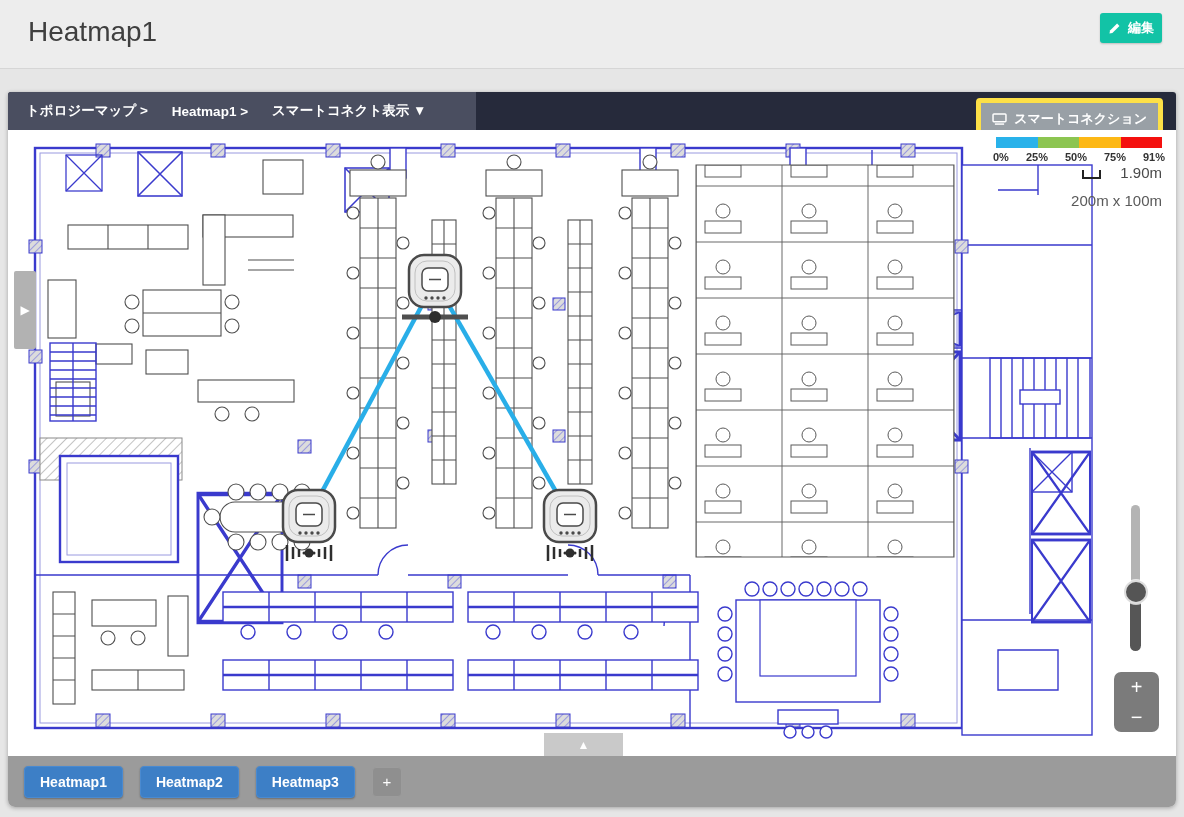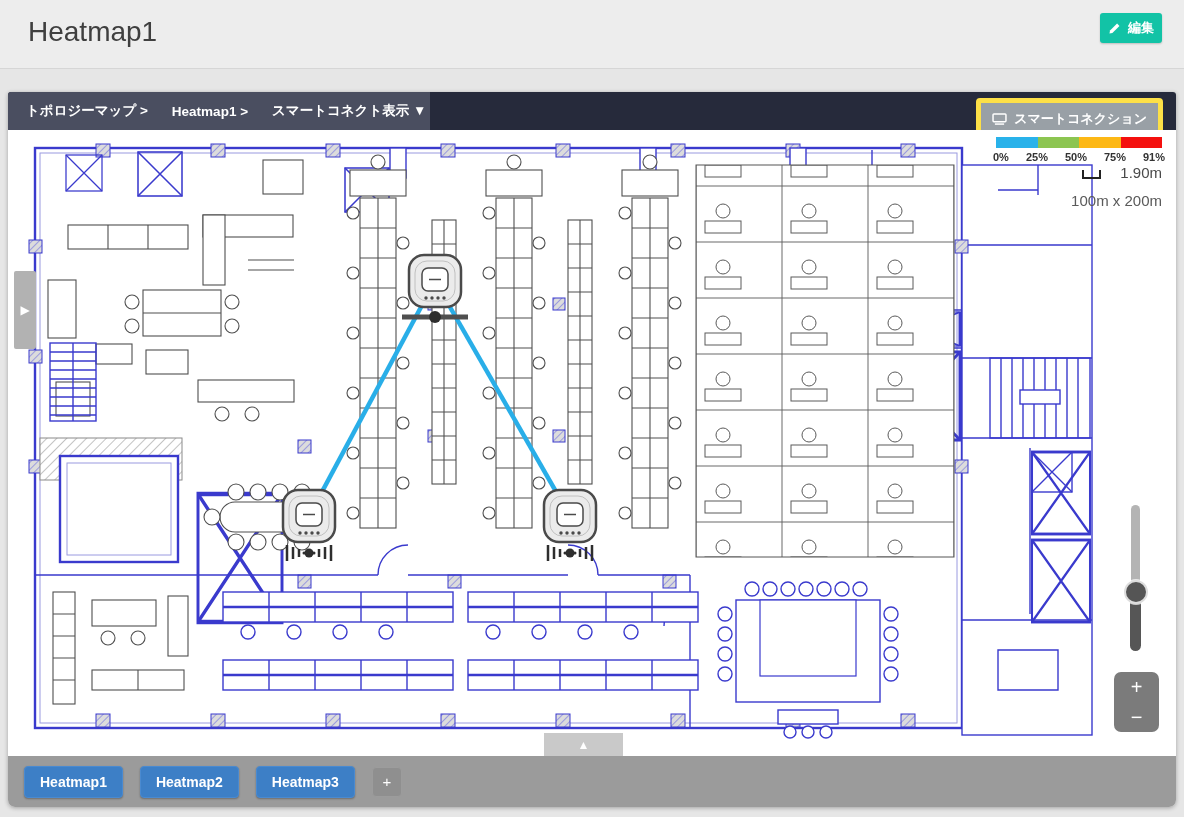--- a/index.html
+++ b/index.html
@@ -5,21 +5,21 @@
   html,body{margin:0;padding:0;}
   body{width:1184px;height:817px;background:#e6e6e6;font-family:"Liberation Sans",sans-serif;overflow:hidden;position:relative;}
   
   .hdr{position:absolute;left:0;top:0;width:1184px;height:68px;background:#ededed;border-bottom:1px solid #d6d6d6;}
   .hdr h1{margin:0;position:absolute;left:28px;top:16px;font-size:28px;font-weight:400;color:#3f3f3f;}
   .edit-btn{position:absolute;right:22px;top:13px;background:#12c3a6;border:none;border-radius:3px;color:#fff;
     font-family:"Liberation Sans",sans-serif;font-size:13px;font-weight:bold;padding:6px 8px;display:flex;align-items:center;gap:7px;cursor:pointer;box-shadow:0 1px 2px rgba(0,0,0,.2);}
   
   .panel{position:absolute;left:8px;top:92px;width:1168px;background:#fff;box-shadow:0 1px 4px rgba(0,0,0,.3);border-radius:3px 3px 7px 7px;}
   .toolbar{height:38px;background:#262a3b;border-radius:3px 3px 0 0;position:relative;display:flex;align-items:center;}
-  .crumb-seg{width:422px;height:38px;background:#4a4e60;display:flex;align-items:center;gap:24px;padding-left:18px;box-sizing:border-box;border-radius:3px 0 0 0;}
+  .crumb-seg{width:468px;height:38px;background:#4a4e60;display:flex;align-items:center;gap:24px;padding-left:18px;box-sizing:border-box;border-radius:3px 0 0 0;}
   .crumb-seg span{color:#fff;font-size:13.5px;font-weight:bold;white-space:nowrap;cursor:pointer;}
   .sc-btn{position:absolute;right:13px;top:6px;height:26px;background:#99a0a6;border:5px solid #fde047;border-radius:4px;color:#fff;
     font-family:"Liberation Sans",sans-serif;font-size:13px;font-weight:bold;display:flex;align-items:center;gap:7px;padding:16px 11px;cursor:pointer;}
   
   .map{position:relative;width:1168px;height:626px;background:#fff;overflow:hidden;}
   .map svg.plan{position:absolute;left:0;top:0;}
   .map svg.ovl{position:absolute;left:0;top:0;pointer-events:none;}
   
   .legend{position:absolute;top:7px;right:14px;width:166px;}
   .lbar{display:flex;height:11px;width:166px;}
@@ -396,21 +396,21 @@
           <span>25%</span>
           <span>50%</span>
           <span>75%</span>
           <span>91%</span>
         </div>
     </div>
     <div class="scaleline">
       <div class="bracket"></div>
       <span>1.90m</span>
     </div>
-    <div class="mapsize">100m x 200m</div>
+    <div class="mapsize">200m x 100m</div>
 
     <div class="sl-track-l"></div>
     <div class="sl-track-d"></div>
     <div class="sl-knob"></div>
     <div class="zoomp">
       <button>+</button>
       <button>−</button>
     </div>
 
     <div class="collapse">

